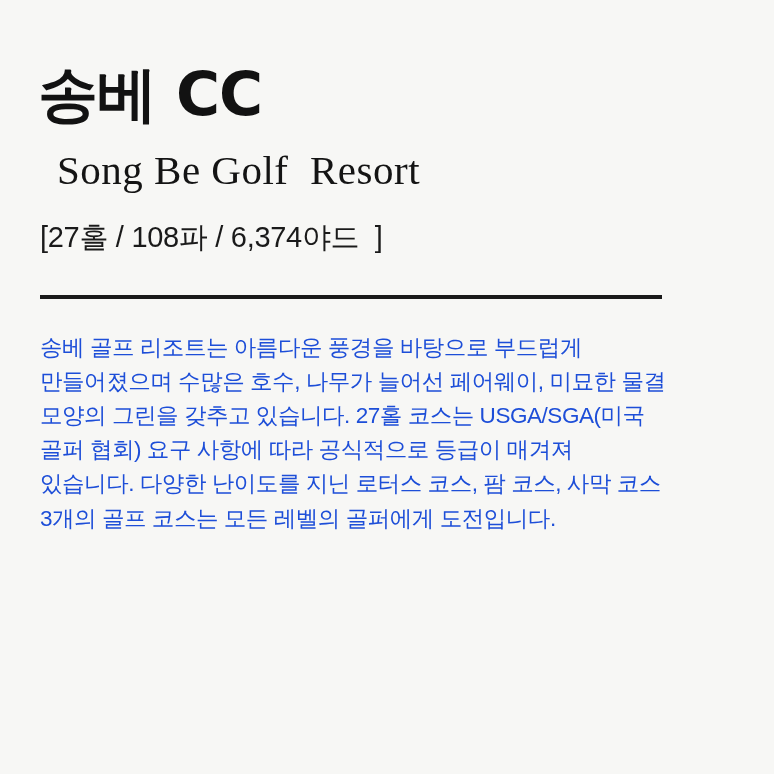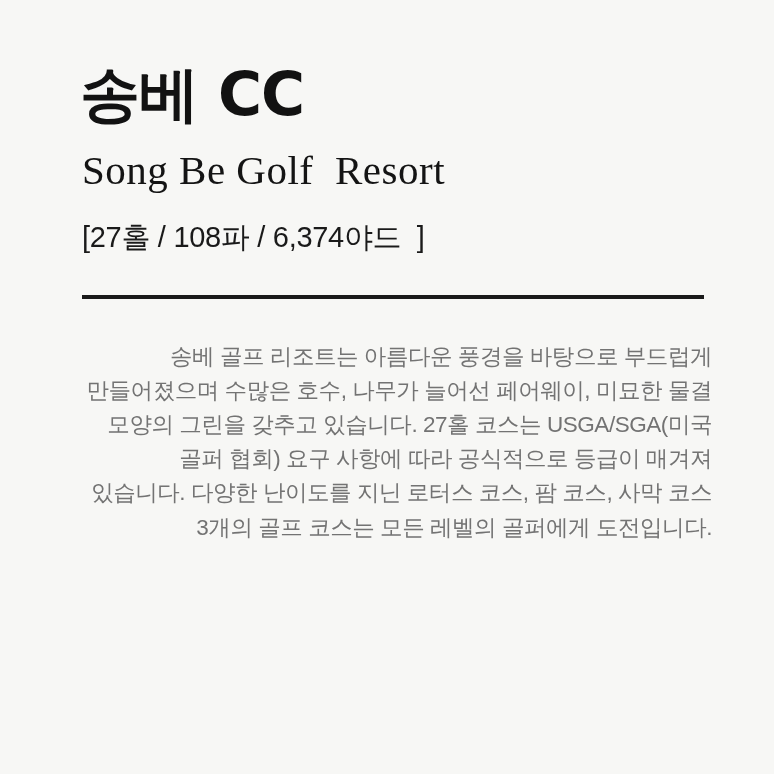--- a/index.html
+++ b/index.html
@@ -11,39 +11,39 @@
     height: 774px;
     background: #f7f7f5;
     font-family: "Liberation Sans", sans-serif;
     -webkit-font-smoothing: antialiased;
   }
   .page {
     position: relative;
     width: 617px;
     height: 774px;
     box-sizing: border-box;
-    padding: 56px 74px 0 80px;
+    padding: 56px 74px 0 38px;
     background: #f7f7f5;
   }
   .title {
     font-family: "DejaVu Sans", "Liberation Sans", sans-serif;
     font-weight: 700;
     font-size: 60px;
     line-height: 1.08;
     letter-spacing: -1px;
     color: #121212;
     margin: 0;
     padding-top: 6px;
   }
   .subtitle {
     font-family: "Liberation Serif", "DejaVu Serif", serif;
     font-size: 41px;
     line-height: 1.15;
     color: #141414;
-    margin: 20px 0 0 2px;
+    margin: 20px 0 0 19px;
     letter-spacing: 0.5px;
     white-space: pre;
   }
   .specs {
     font-family: "Liberation Sans", sans-serif;
     font-size: 29px;
     line-height: 1.2;
     color: #1a1a1a;
     margin: 26px 0 17px 2px;
     letter-spacing: -0.3px;
@@ -52,25 +52,25 @@
   .divider {
     margin: 40px 0 0 2px;
     width: 622px;
     height: 4px;
     background: #1a1a1a;
   }
   .body-text {
     font-family: "Liberation Sans", sans-serif;
     font-size: 22.5px;
     line-height: 1.52;
-    color: #737373;
-    margin: 41px 0 0 2px;
+    color: #1d4ed8;
+    margin: 32px 0 0 2px;
     width: 630px;
     letter-spacing: -0.45px;
-    text-align: right;
+    text-align: left;
     word-break: keep-all;
   }
 </style>
 </head>
 <body>
 
 <div class="page">
   <h1 class="title">송베 CC</h1>
   <div class="subtitle">Song Be Golf  Resort</div>
   <div class="specs">[27홀 / 108파 / 6,374야드  ]</div>

